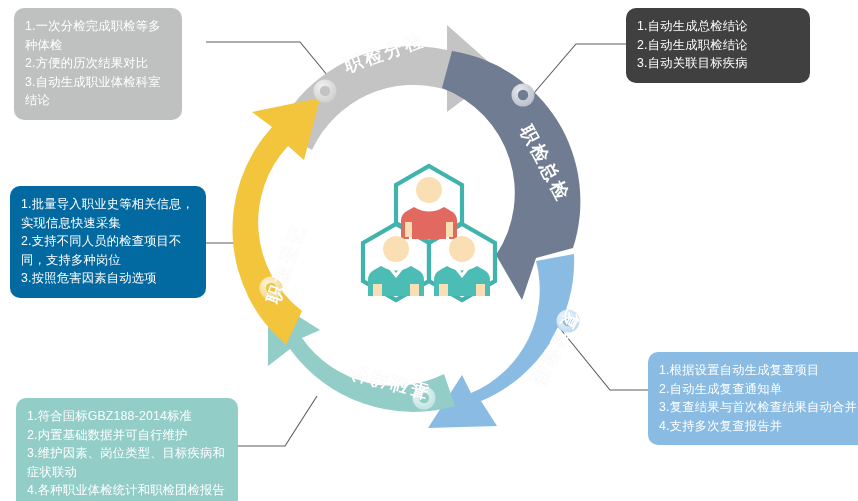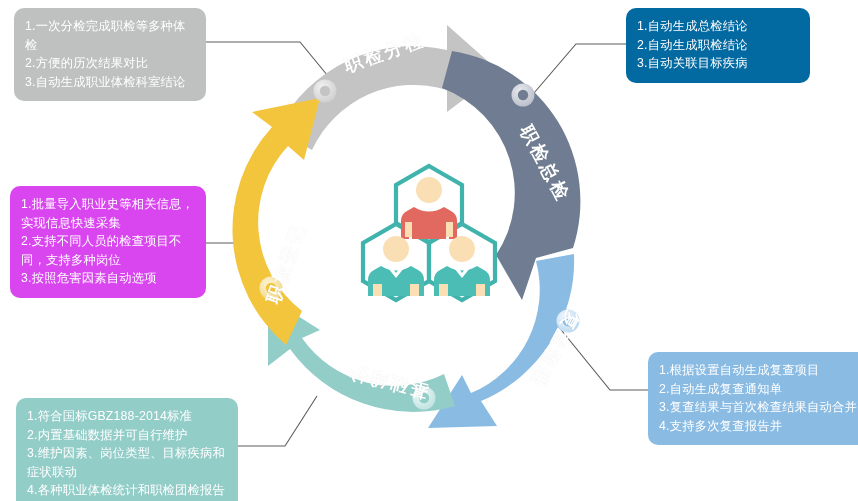--- a/index.html
+++ b/index.html
@@ -29,34 +29,34 @@
     color: #ffffff;
     font-size: 12.3px;
     line-height: 18.5px;
     letter-spacing: 0.2px;
     white-space: pre-line;
     font-family: "Liberation Sans", "DejaVu Sans", sans-serif;
   }
   .callout-gray-tl {
     left: 14px;
     top: 8px;
-    width: 192px;
+    width: 168px;
     background: #bfc0c0;
   }
   .callout-slate-tr {
     left: 626px;
     top: 8px;
     width: 184px;
-    background: #0369a1;
+    background: #404040;
   }
   .callout-yellow {
     left: 10px;
     top: 186px;
     width: 196px;
-    background: #d946ef;
+    background: #0369a1;
   }
   .callout-teal {
     left: 16px;
     top: 398px;
     width: 222px;
     background: #93cdc8;
   }
   .callout-blue {
     left: 648px;
     top: 352px;

